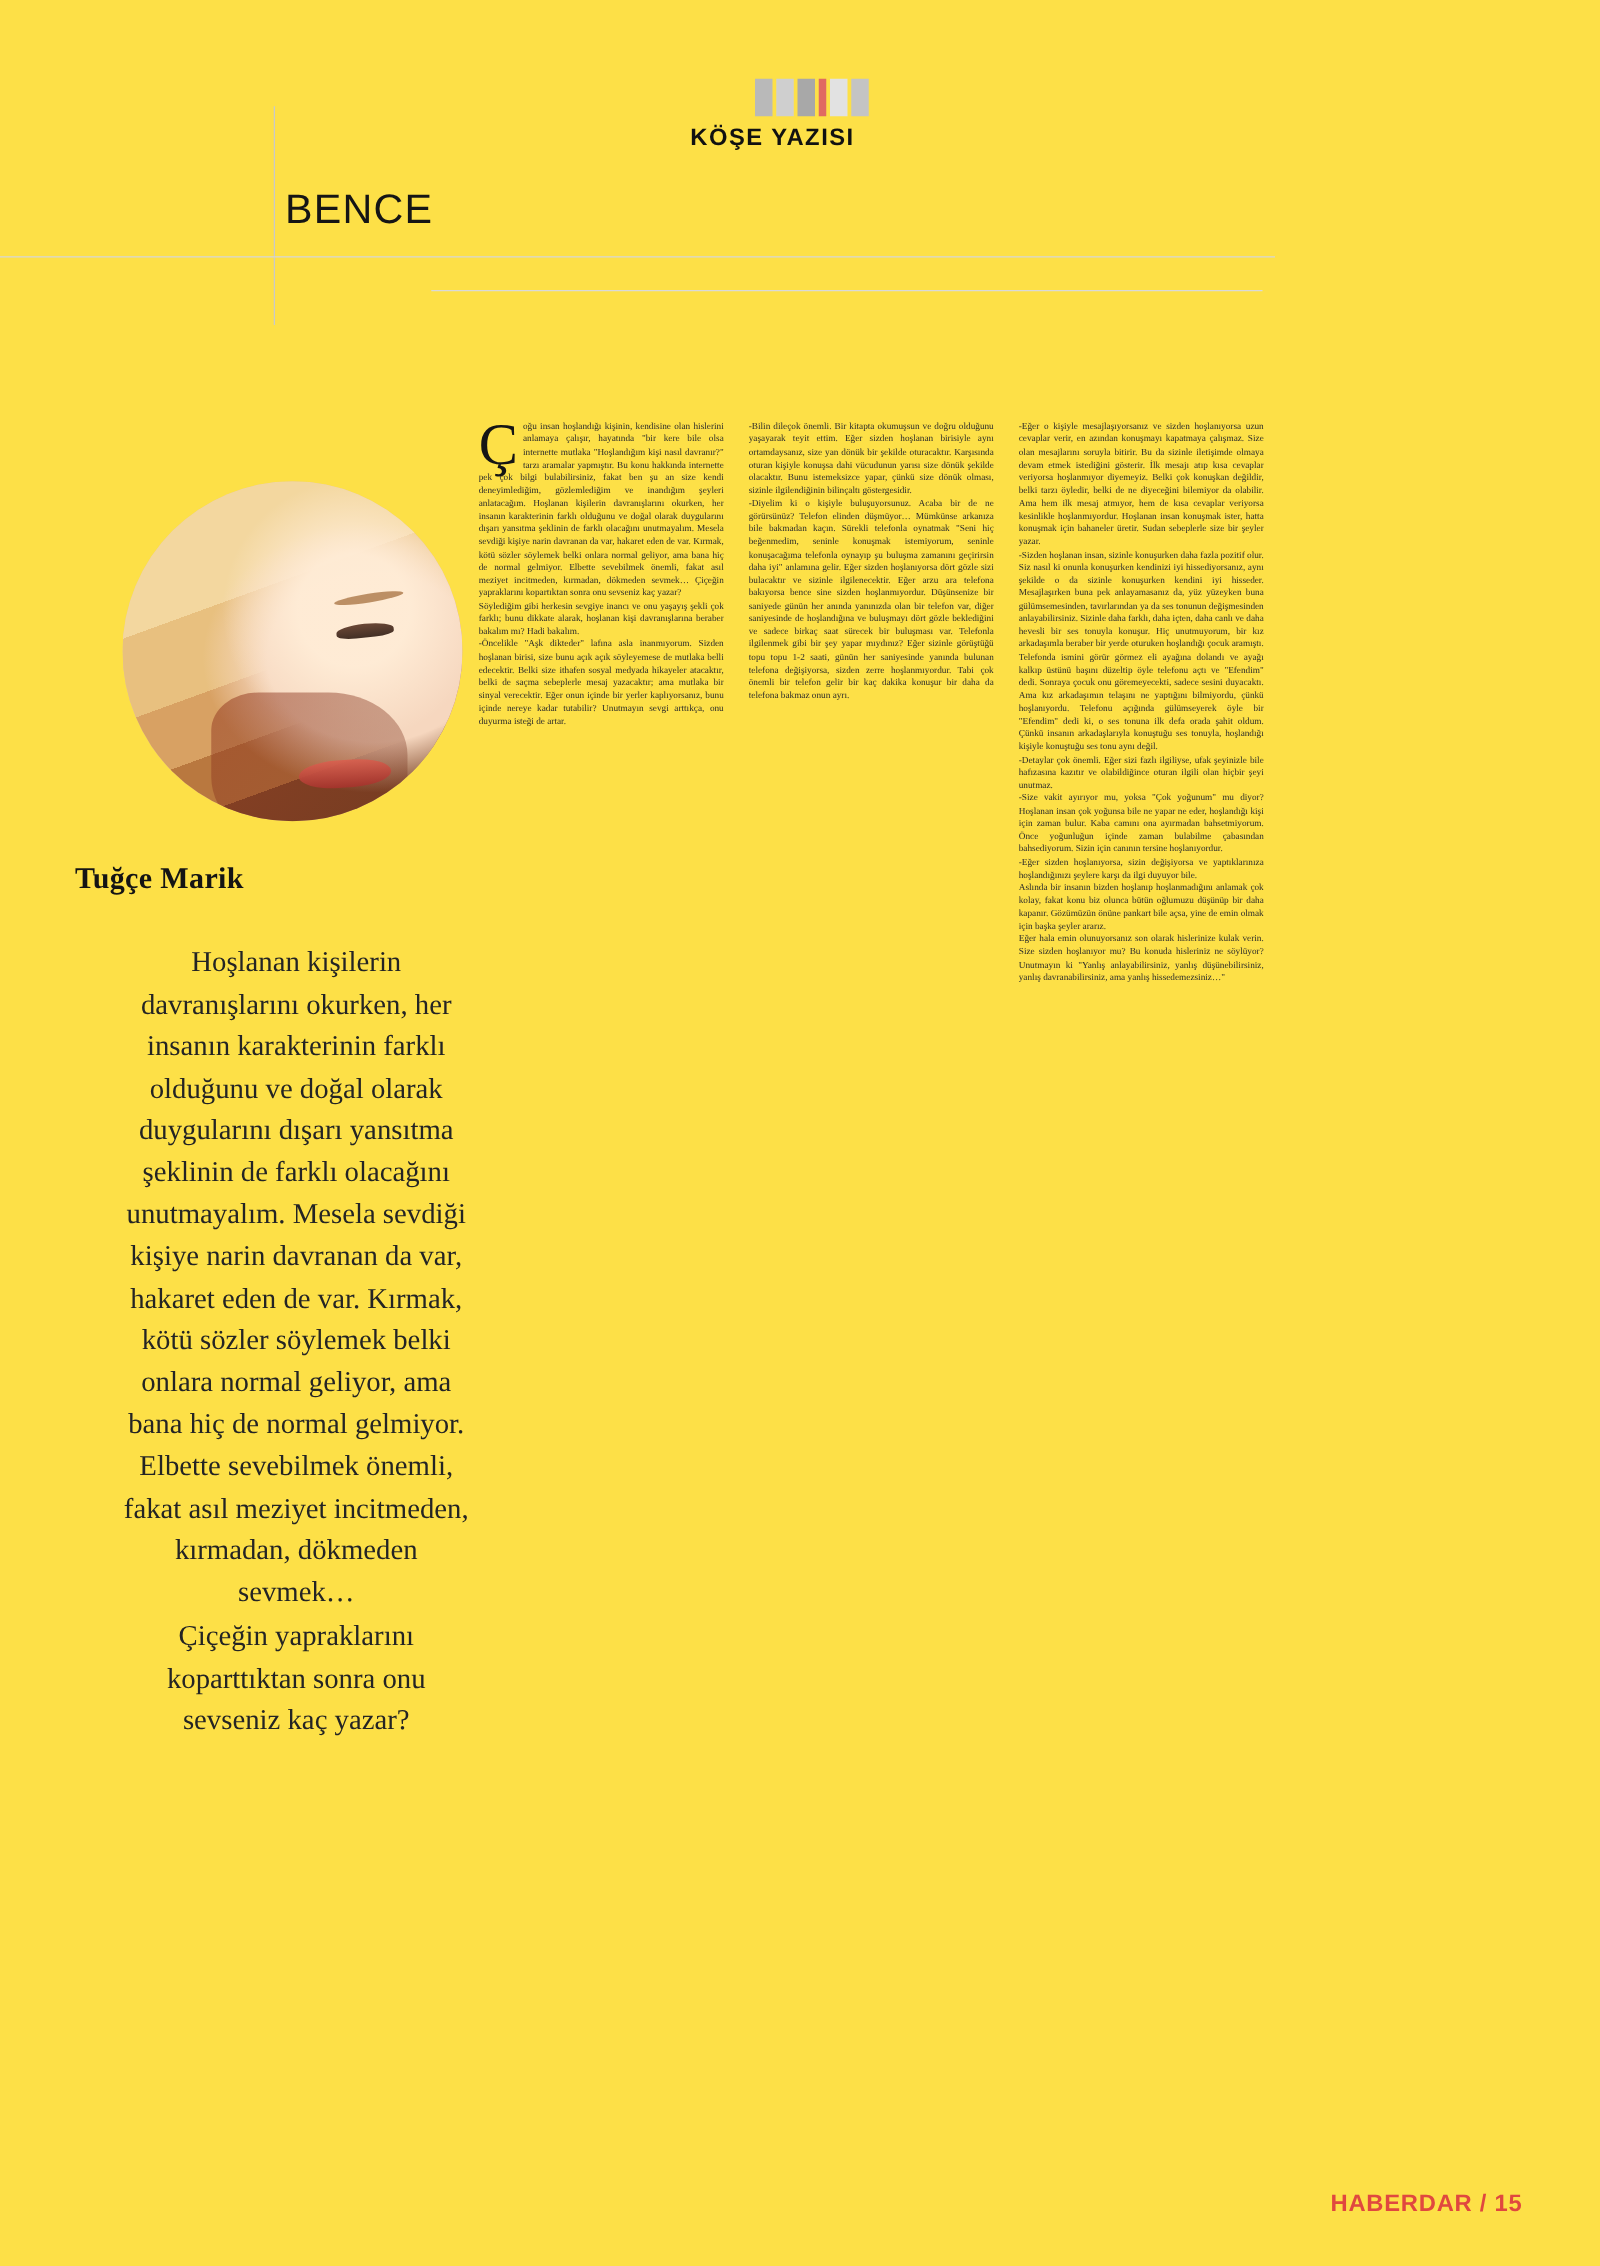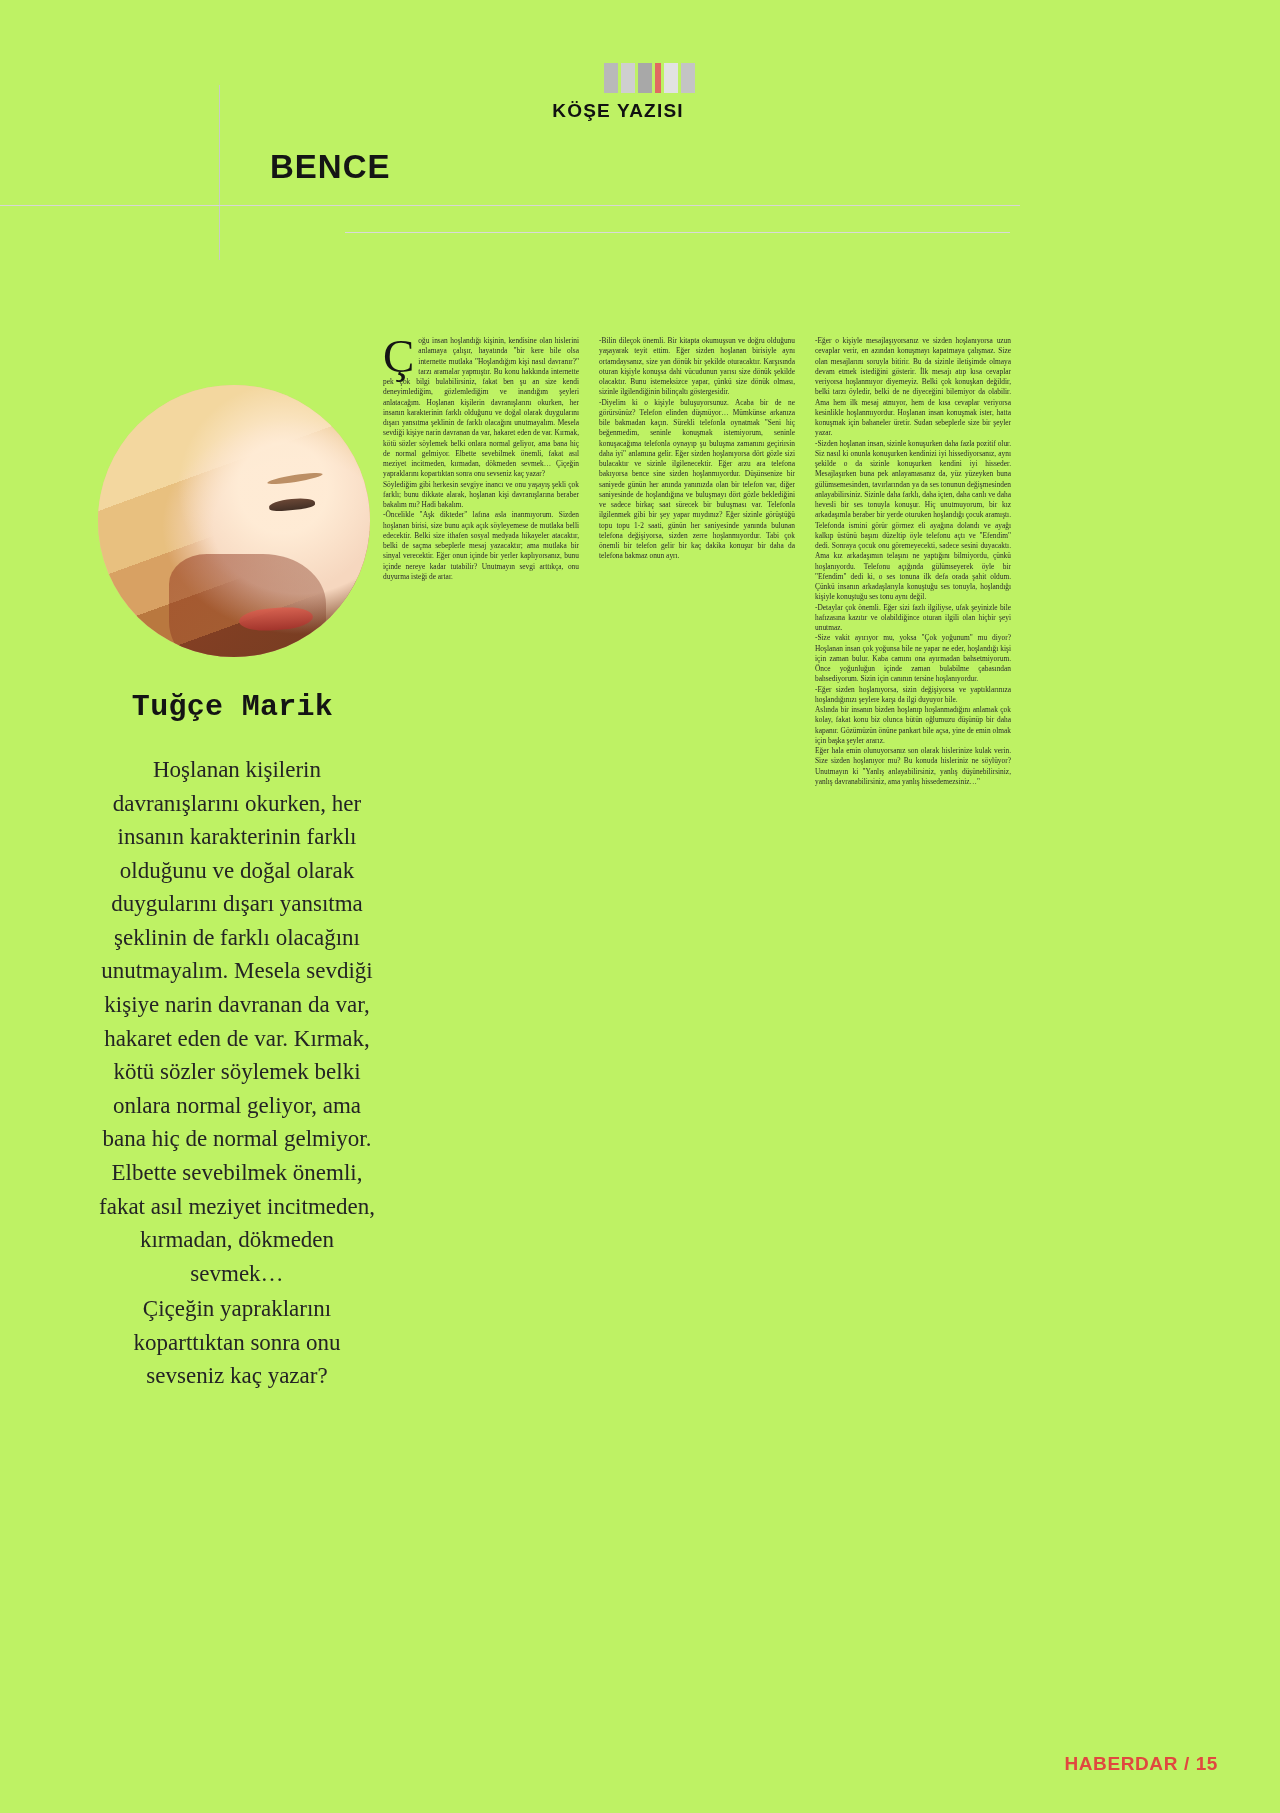--- a/index.html
+++ b/index.html
@@ -6,21 +6,21 @@
   body{
     width:1280px;height:1813px;
     background:#ffffff;
     font-family:"Liberation Serif", serif;
     color:#1a1a1a;
     position:relative;
     overflow:hidden;
   }
   .page{
     position:absolute;inset:0;
-    background:#bef264;
+    background:#fde047;
   }
 
   
   .swatches{
     position:absolute;left:604px;top:63px;
     display:flex;gap:3px;
   }
   .swatches i{display:block;width:14px;height:30px;}
 
   .kose-label{
@@ -42,25 +42,24 @@
     width:1020px;height:1px;background:#d6d6d6;
   }
   .hrule2{
     position:absolute;left:345px;top:232px;
     width:665px;height:1px;background:#d9d9d9;
   }
 
   .bence{
     position:absolute;left:228px;top:148px;
     font-family:"Liberation Sans", sans-serif;
-    font-weight:bold;
+    font-weight:normal;
     font-size:33px;
     letter-spacing:1px;
     color:#151515;
-    margin-left:42px;
   }
 
   
   .headline{
     position:absolute;left:345px;top:243px;width:672px;
     text-align:center;
     font-family:"Liberation Sans", sans-serif;
     font-weight:300;
     font-size:50px;
     line-height:1.08;
@@ -99,24 +98,24 @@
     border-radius:50%/60%;transform:rotate(-4deg);opacity:.92;
   }
   .photo .shade{
     position:absolute;left:26%;top:62%;width:58%;height:46%;
     background:linear-gradient(135deg,rgba(150,60,35,.55),rgba(90,35,20,.25));
     border-radius:24% 40% 30% 46%;
   }
 
   .byline{
     position:absolute;left:60px;top:690px;width:345px;
-    text-align:center;
-    font-family:Liberation Mono, monospace;
+    text-align:left;
+    font-family:Liberation Serif, serif;
     font-weight:bold;
-    font-size:30px;
+    font-size:24px;
     letter-spacing:.3px;
     color:#141414;
   }
 
   .pullquote{
     position:absolute;left:92px;top:753px;width:290px;
     text-align:center;
     font-family:"Liberation Serif", serif;
     font-size:23px;
     line-height:1.46;

